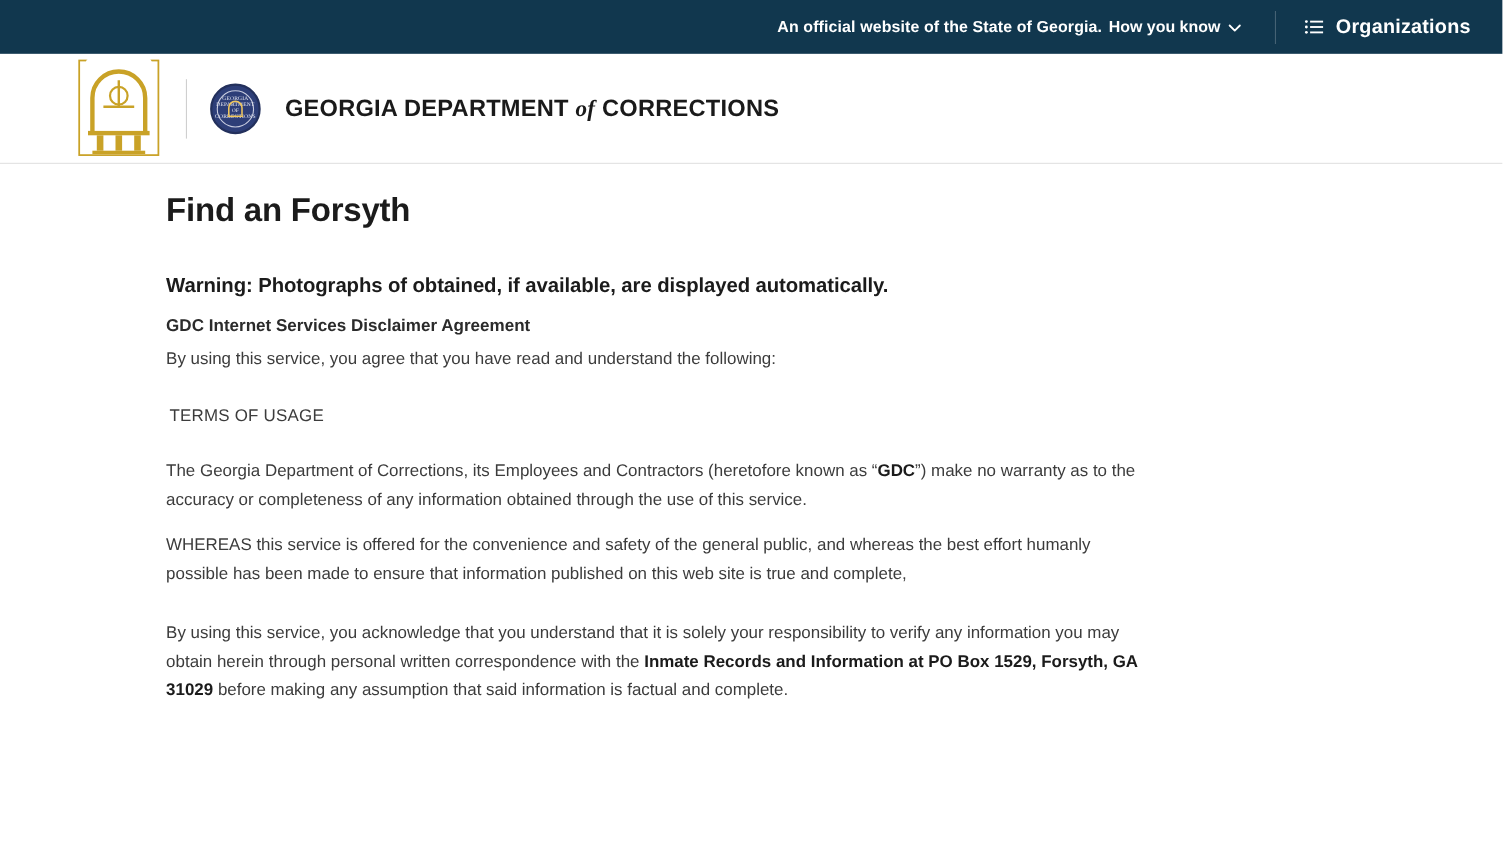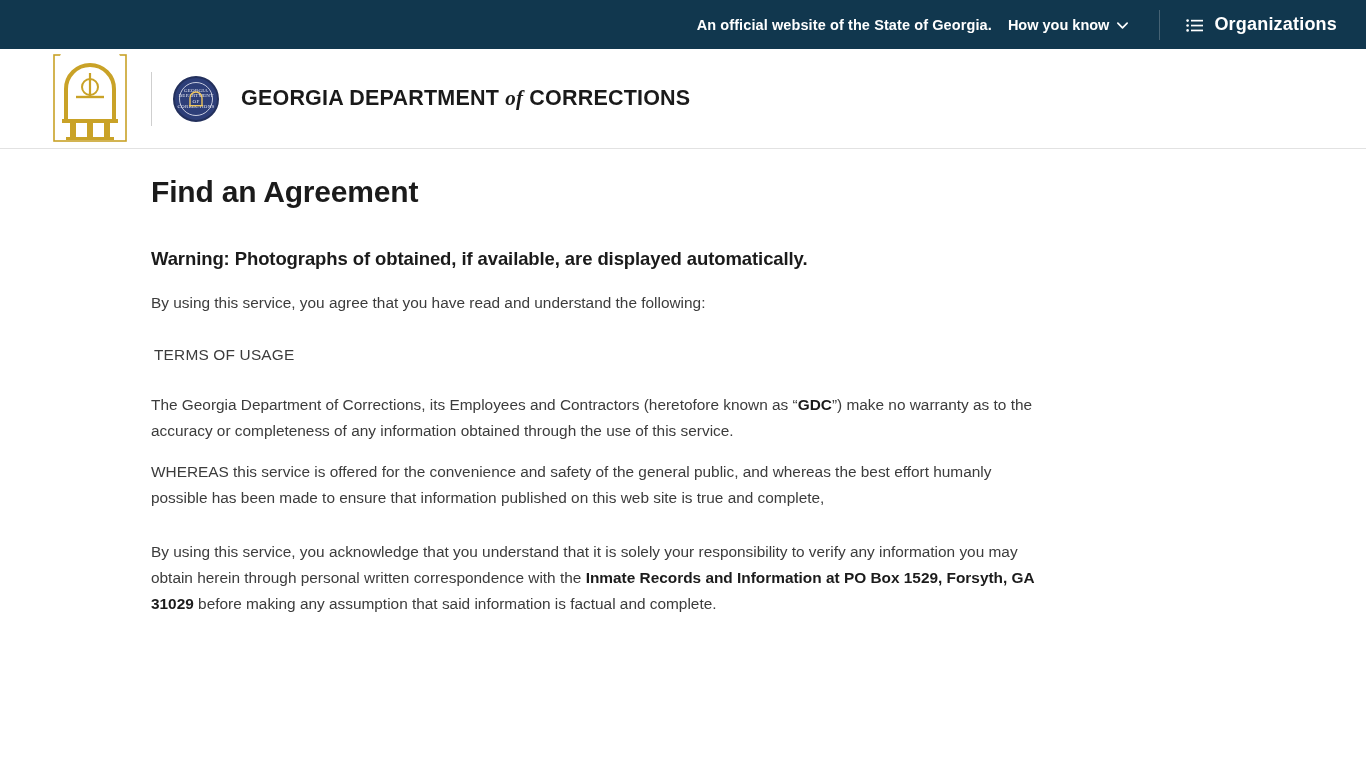--- a/index.html
+++ b/index.html
@@ -32,21 +32,21 @@
     font-size: 14.5px;
     font-weight: bold;
     letter-spacing: 0.1px;
     color: #ffffff;
     white-space: nowrap;
   }
   .how-you-know {
     display: flex;
     align-items: center;
     gap: 7px;
-    margin-left: 16px;
+    margin-left: 6px;
     cursor: pointer;
   }
   .how-you-know .hyk-label {
     font-size: 14.5px;
     font-weight: bold;
     color: #ffffff;
   }
   .chevron {
     width: 13px;
     height: 13px;
@@ -75,21 +75,21 @@
     letter-spacing: 0.2px;
   }
 
   
   .agency-header {
     height: 100px;
     background: #ffffff;
     border-bottom: 1px solid #e2e2e2;
     display: flex;
     align-items: center;
-    padding-left: 52px;
+    padding-left: 70px;
     position: relative;
   }
   .arch-logo {
     width: 76px;
     height: 86px;
     position: relative;
     flex: 0 0 auto;
     margin-top: -6px;
   }
   .seal-divider {
@@ -176,21 +176,21 @@
     color: #2b2b2b;
     margin: 18px 0 0 0;
   }
   p.body {
     font-size: 15.4px;
     line-height: 26px;
     color: #3c3c3c;
     margin: 15px 0 0 0;
     max-width: 885px;
   }
-  p.body.tight { margin-top: 20px; }
+  p.body.tight { margin-top: 8px; }
   p.spaced { margin-top: 28px; }
   .terms-heading {
     font-size: 15.4px;
     color: #3c3c3c;
     margin: 30px 0 0 3px;
     letter-spacing: 0.2px;
   }
   strong.inline { color: #1b1b1b; font-weight: bold; }
 </style>
 </head>
@@ -255,24 +255,25 @@
 
   <div class="agency-title">
     <span>GEORGIA DEPARTMENT</span>
     <span class="of">of</span>
     <span>CORRECTIONS</span>
   </div>
 </div>
 
 <div class="content">
 
-  <h1 class="page-title">Find an Agreement</h1>
+  <h1 class="page-title">Find an Forsyth</h1>
 
   <div class="warning">Warning: Photographs of obtained, if available, are displayed automatically.</div>
 
+  <div class="disclaimer-title">GDC Internet Services Disclaimer Agreement</div>
 
   <p class="body tight">By using this service, you agree that you have read and understand the following:</p>
 
   <div class="terms-heading">TERMS OF USAGE</div>
 
   <p class="body spaced">
     <span>The Georgia Department of Corrections, its Employees and Contractors (heretofore known as “</span><strong class="inline">GDC</strong><span>”) make no warranty as to the accuracy or completeness of any information obtained through the use of this service.</span>
   </p>
 
   <p class="body">WHEREAS this service is offered for the convenience and safety of the general public, and whereas the best effort humanly possible has been made to ensure that information published on this web site is true and complete,</p>

